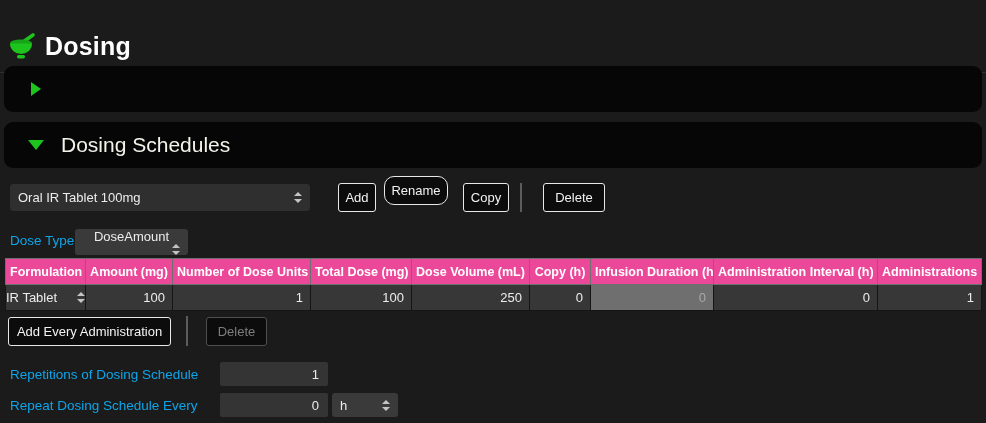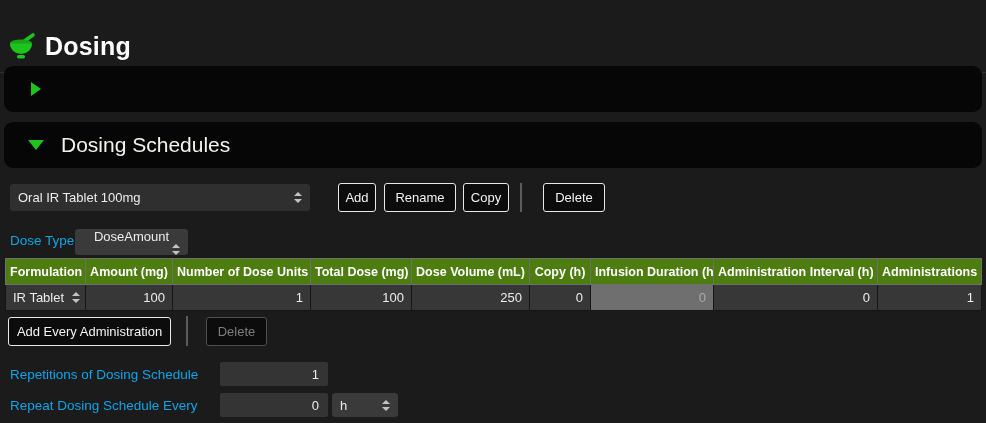--- a/index.html
+++ b/index.html
@@ -57,31 +57,31 @@
   }
   .btn.disabled { border-color:#4f4f4f; color:#7e7e7e; cursor:default; }
   .vsep { position:absolute; width:2px; background:#5c5c5c; }
 
   
   .dose-table {
     position:absolute; left:5px; top:258px;
     border-collapse:collapse; table-layout:fixed; width:976px;
   }
   .dose-table th {
-    background:#4d7c0f; border:1px solid #6f6f6f;
+    background:#ec4899; border:1px solid #6f6f6f;
     color:#ffffff; font-size:12.5px; font-weight:bold;
     height:26px; padding:0 4px; text-align:center; white-space:nowrap; overflow:hidden;
   }
   .dose-table td {
     background:#373737; border:1px solid #151515;
     color:#ececec; font-size:13px; height:26px;
     padding:0 7px; text-align:right; white-space:nowrap; overflow:hidden;
   }
   .dose-table td.cell-disabled { background:#6f6f6f; color:#a9a9a9; }
-  .dose-table td.cell-select { padding:0 7px; }
+  .dose-table td.cell-select { padding:0 0; }
   .cell-select-inner { display:flex; align-items:center; font-size:13px; color:#ececec; cursor:pointer; }
   .cell-select-inner .spinner { margin-left:auto; }
 
   
   .flabel { position:absolute; font-size:13.5px; color:#0ea5e9; white-space:nowrap; }
   .field-input {
     position:absolute; width:108px; height:24px;
     background:#343434; border-radius:2px;
     font-size:13px; color:#ececec;
     display:flex; align-items:center; justify-content:flex-end; padding:0 9px;
@@ -113,21 +113,21 @@
 
 <div class="selectbox" style="position:absolute; left:10px; top:184px; width:300px; height:27px;">
   <span>Oral IR Tablet 100mg</span>
   <span class="spinner">
       <i class="spin-up"></i>
       <i class="spin-down"></i>
     </span>
 </div>
 
 <button class="btn" style="left:338px; top:183px; width:38px;">Add</button>
-<button class="btn" style="left:384px; top:183px; width:72px;">Rename</button>
+<button class="btn" style="left:384px; top:176px; width:64px;border-radius:10px;">Rename</button>
 <button class="btn" style="left:463px; top:183px; width:46px;">Copy</button>
 <div class="vsep" style="left:520px; top:183px; height:29px;"></div>
 <button class="btn" style="left:543px; top:183px; width:62px;">Delete</button>
 
 <span class="flabel" style="left:10px; top:233px;">Dose Type</span>
 <div class="selectbox light" style="position:absolute; left:75px; top:229px; width:113px; height:26px;flex-direction:column;">
   <span>DoseAmount</span>
   <span class="spinner">
       <i class="spin-up"></i>
       <i class="spin-down"></i>

